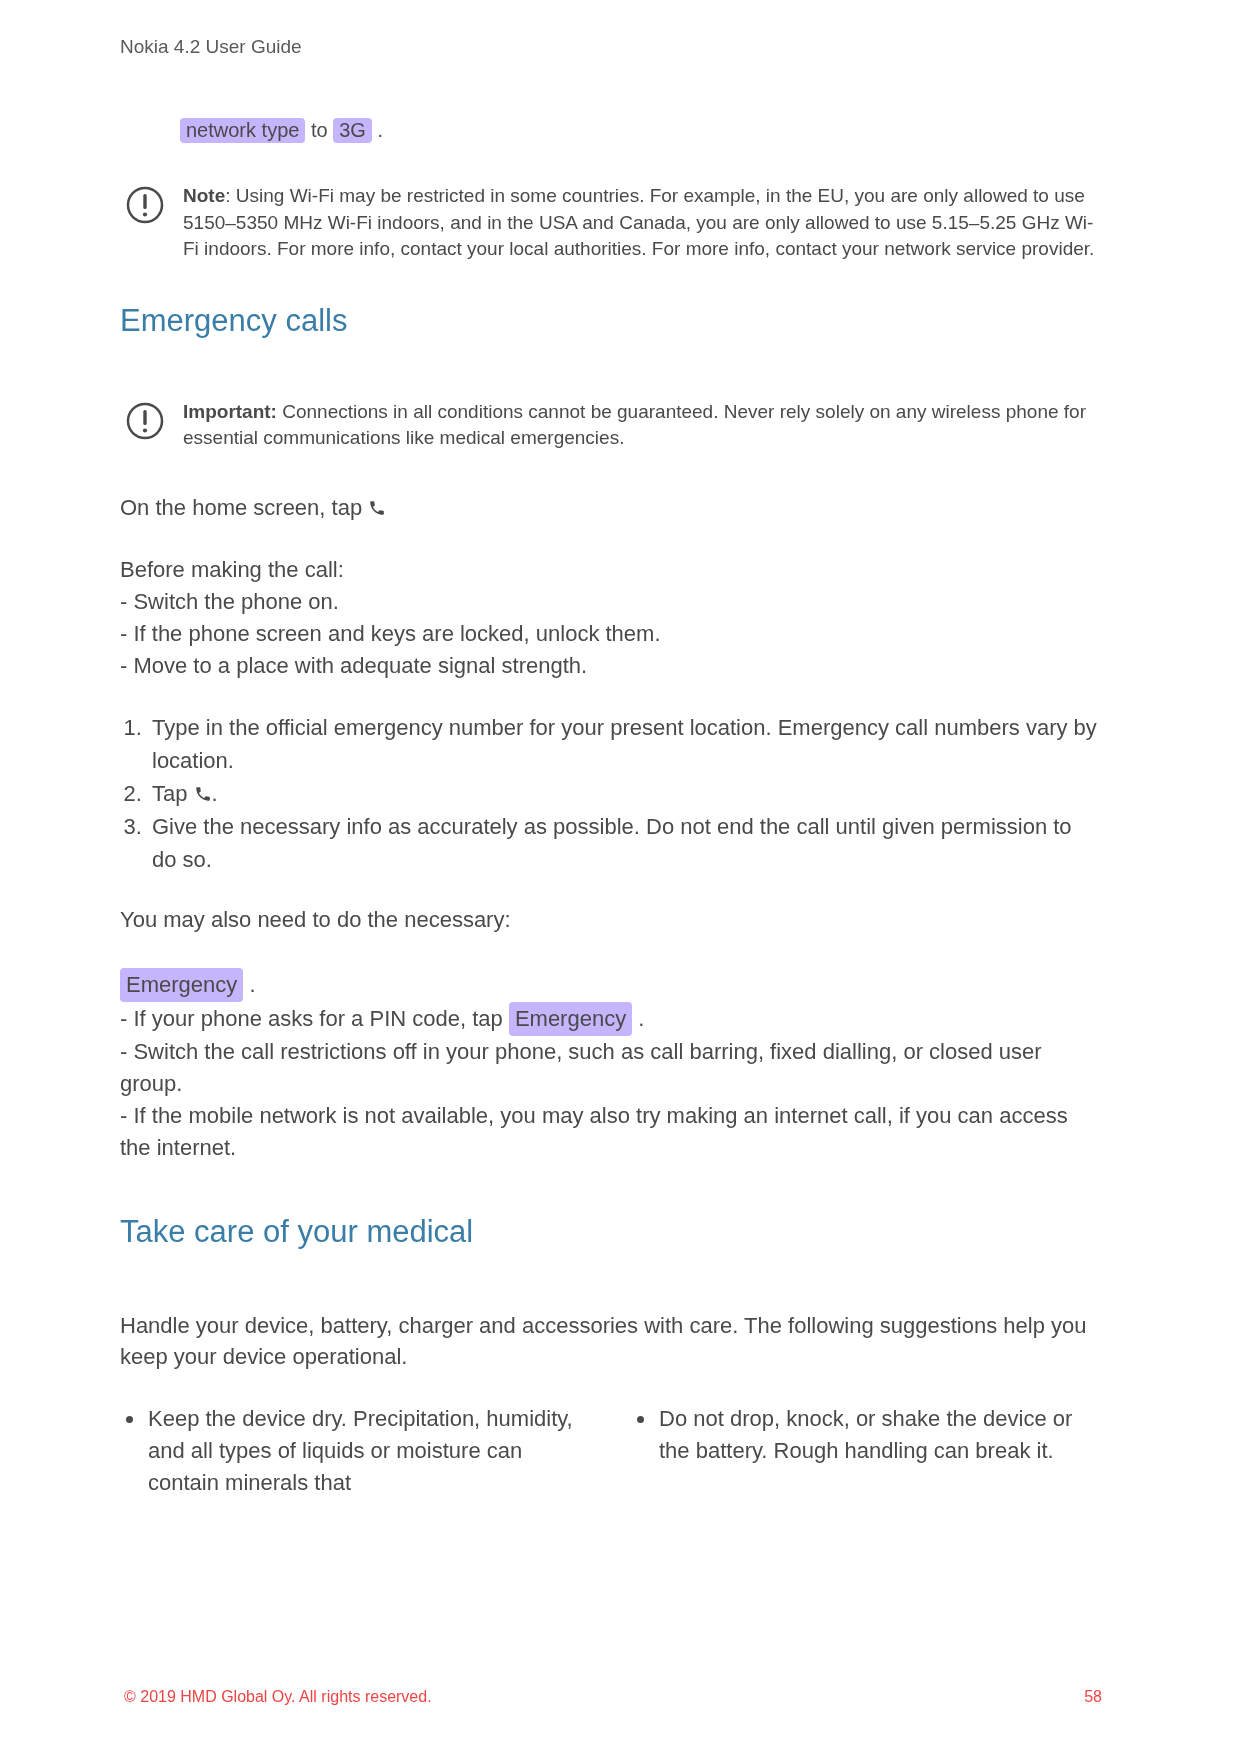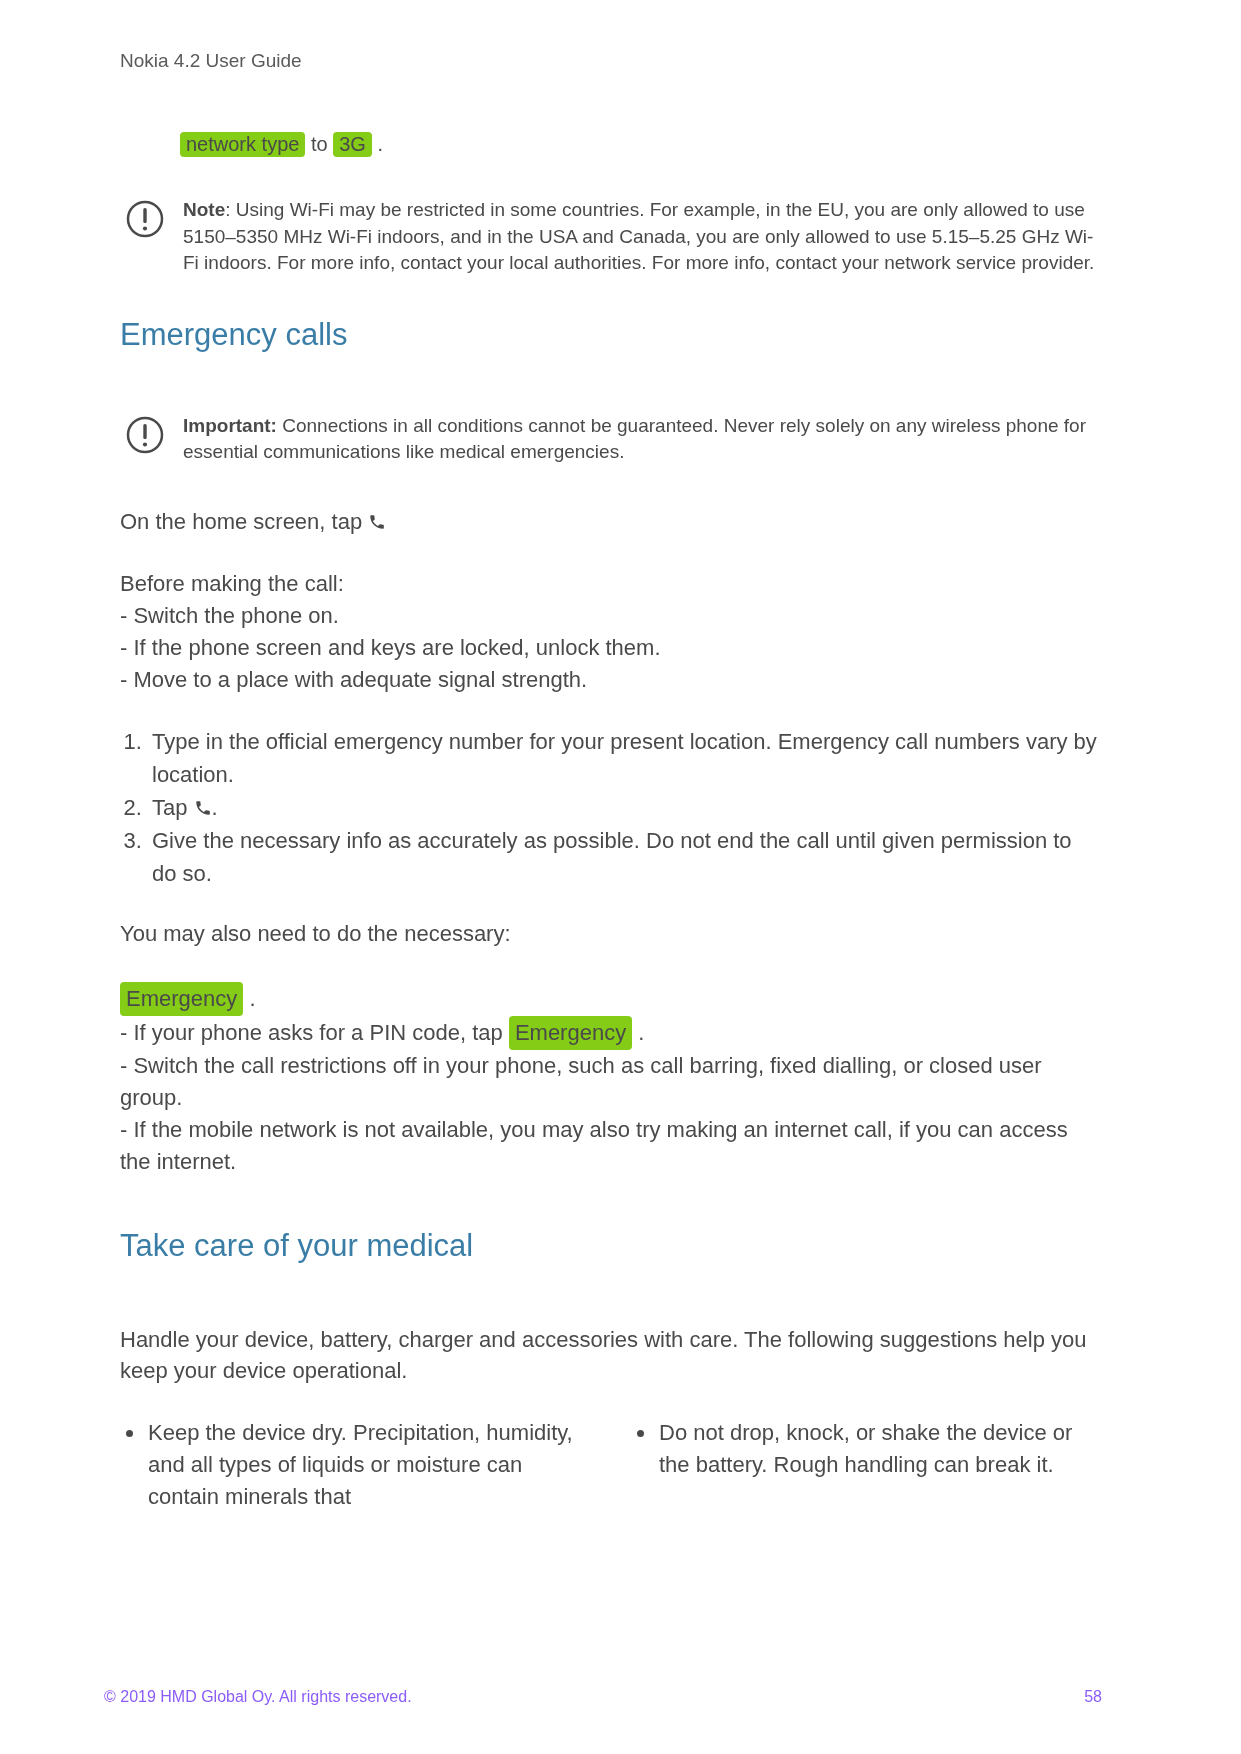--- a/index.html
+++ b/index.html
@@ -7,37 +7,37 @@
     padding: 0;
     background: #fff;
     font-family: "Segoe UI", "Helvetica Neue", Arial, sans-serif;
     color: #4a4a4a;
   }
   .page {
     width: 1222px;
     height: 1754px;
     position: relative;
     box-sizing: border-box;
-    padding: 50px 120px 60px 120px;
+    padding: 36px 120px 60px 120px;
   }
   .header {
     font-size: 19px;
     color: #5a5a5a;
     margin-bottom: 60px;
   }
   .content {
     padding-left: 60px;
   }
   .line-1 {
     font-size: 20px;
     color: #4a4a4a;
     margin-bottom: 40px;
   }
   .chip {
-    background: #84cc16;
+    background: #c4b5fd;
     border-radius: 4px;
     padding: 1px 6px;
     display: inline-block;
   }
   .note-row {
     display: flex;
     align-items: flex-start;
     margin-bottom: 40px;
     margin-left: -55px;
   }
@@ -94,26 +94,26 @@
     margin: 0;
     padding-left: 26px;
     flex: 1;
   }
   .two-col li {
     padding-left: 2px;
   }
   .footer {
     position: absolute;
     bottom: 48px;
-    left: 104px;
+    left: 124px;
     right: 120px;
     display: flex;
     justify-content: space-between;
     font-size: 16px;
-    color: #8b5cf6;
+    color: #ef4444;
   }
   b { font-weight: 700; }
 </style>
 </head>
 <body>
 
 <div class="page">
 
   <div class="header">Nokia 4.2 User Guide</div>
 

